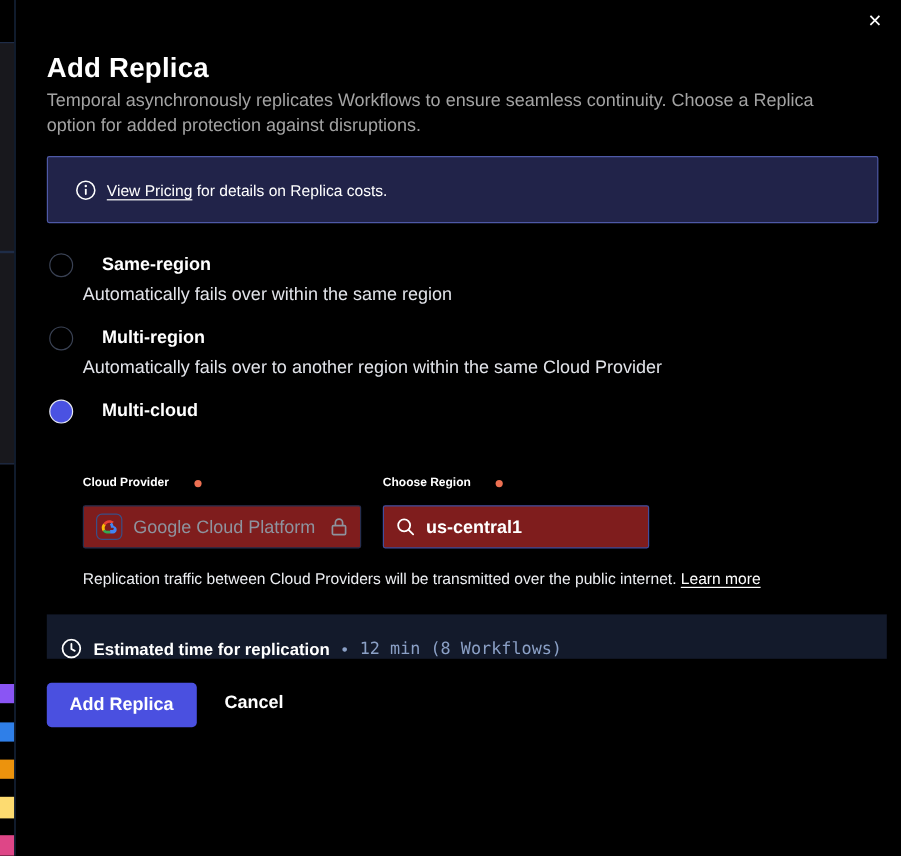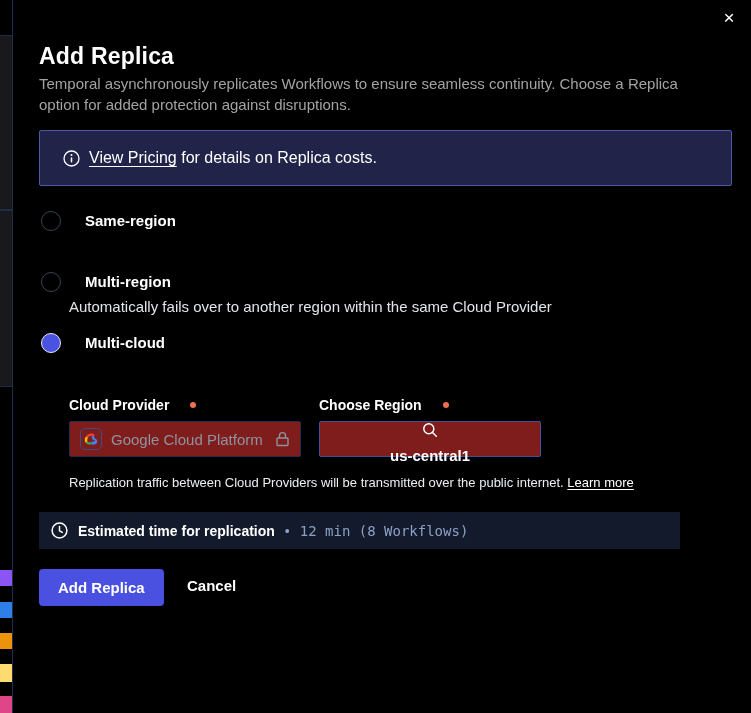--- a/index.html
+++ b/index.html
@@ -39,58 +39,58 @@
     position: absolute; left: 26px; top: 73px; width: 672px;
     font-size: 15px; line-height: 21px; color: #a3a3a3;
   }
 
   
   .pricing-banner {
     position: absolute; left: 26px; top: 130px; width: 693px; height: 56px;
     background: #212349; border: 1px solid #4e59a6; border-radius: 2px;
     display: flex; align-items: center; padding: 0 23px; gap: 9px;
   }
-  .pricing-banner .txt { font-size: 16px; color: #fff; }
+  .pricing-banner .txt { font-size: 13px; color: #fff; }
   .pricing-banner a.link { color: #fff; text-decoration: underline; text-underline-offset: 3px; cursor: pointer; }
 
   
   .radio { position: absolute; left: 28px; width: 20px; height: 20px; border-radius: 50%;
            border: 1px solid #3a4254; background: transparent; cursor: pointer; }
   .radio.checked { background: #4a52e2; border: 1.5px solid #e6e8f2; }
   .opt-label { position: absolute; left: 72px; font-size: 15px; font-weight: 700; color: #fff; cursor: pointer; }
   .opt-desc  { position: absolute; left: 56px; font-size: 15px; color: #e2e4ea; }
 
   
-  .field-label { position: absolute; font-size: 14px; font-weight: 700; color: #fff; display: flex; align-items: center; gap: 21px; }
+  .field-label { position: absolute; font-size: 10px; font-weight: 700; color: #fff; display: flex; align-items: center; gap: 21px; }
   .req-dot { width: 6px; height: 6px; border-radius: 50%; background: #ed7052; display: inline-block; }
 
   
   .field {
     position: absolute; top: 421px; height: 36px; border-radius: 2px;
     display: flex; align-items: center; background: #7f1d1d;
   }
   .field.provider { left: 56px; width: 232px; border: 1px solid #262e4e; padding: 0 10px; gap: 9px; }
   .field.provider .value { font-size: 15px; color: #8e939e; flex: 1; white-space: nowrap; }
-  .field.region { left: 306px; width: 222px; border: 1px solid #414e9e; padding: 0 10px; gap: 9px; flex-direction: column; }
+  .field.region { left: 306px; width: 222px; border: 1px solid #414e9e; padding: 0 10px; gap: 9px; }
   .field.region .value { font-size: 15px; font-weight: 700; color: #fff; }
 
   .gcp-badge {
     width: 22px; height: 22px; border-radius: 5px; border: 1px solid #3b4f86;
     display: flex; align-items: center; justify-content: center; flex: none;
   }
 
   .note {
     position: absolute; left: 56px; top: 475px; font-size: 13px; color: #eceef2;
   }
   .note a.link { color: #fff; text-decoration: underline; text-underline-offset: 2px; cursor: pointer; margin-top: 16px; }
 
   
   .estimate-banner {
-    position: absolute; left: 26px; top: 512px; width: 641px; height: 37px;
-    background: #131a2b; display: flex; align-items: center; padding: 0 12px; gap: 10px;
+    position: absolute; left: 26px; top: 512px; width: 700px; height: 37px;
+    background: #131a2b; display: flex; align-items: flex-end; padding: 0 12px; gap: 10px;
   }
   .estimate-banner .lbl { font-size: 14px; font-weight: 700; color: #fff; }
   .estimate-banner .sep { font-size: 14px; color: #8ba0c6; }
   .estimate-banner .val { font-family: "DejaVu Sans Mono", monospace; font-size: 14px; color: #8ba0c6; }
 
   
   .btn-primary {
     position: absolute; left: 26px; top: 569px; height: 37px; padding: 0 19px;
     background: #4a50e0; border: none; border-radius: 4px;
     color: #fff; font-size: 15px; font-weight: 700; font-family: "Liberation Sans", sans-serif;
@@ -131,20 +131,21 @@
           <circle cx="8.5" cy="8.5" r="7.5" fill="none" stroke="#fff" stroke-width="1.3"></circle>
           <circle cx="8.5" cy="5" r="1" fill="#fff"></circle>
           <rect x="7.75" y="7.2" width="1.5" height="5.3" rx="0.75" fill="#fff"></rect>
         </svg>
     </span>
     <span class="txt"><a class="link">View Pricing</a><span> for details on Replica costs.</span></span>
   </div>
 
   <div class="radio" style="top:211px;"></div>
   <div class="opt-label" style="top:212px;">Same-region</div>
+  <div class="opt-desc" style="top:237px;">Automatically fails over within the same region</div>
 
   <div class="radio" style="top:272px;"></div>
   <div class="opt-label" style="top:273px;">Multi-region</div>
   <div class="opt-desc" style="top:298px;">Automatically fails over to another region within the same Cloud Provider</div>
 
   <div class="radio checked" style="top:333px;"></div>
   <div class="opt-label" style="top:334px;">Multi-cloud</div>
 
   <div class="field-label" style="left:56px; top:397px;">
     <span>Cloud Provider</span>

